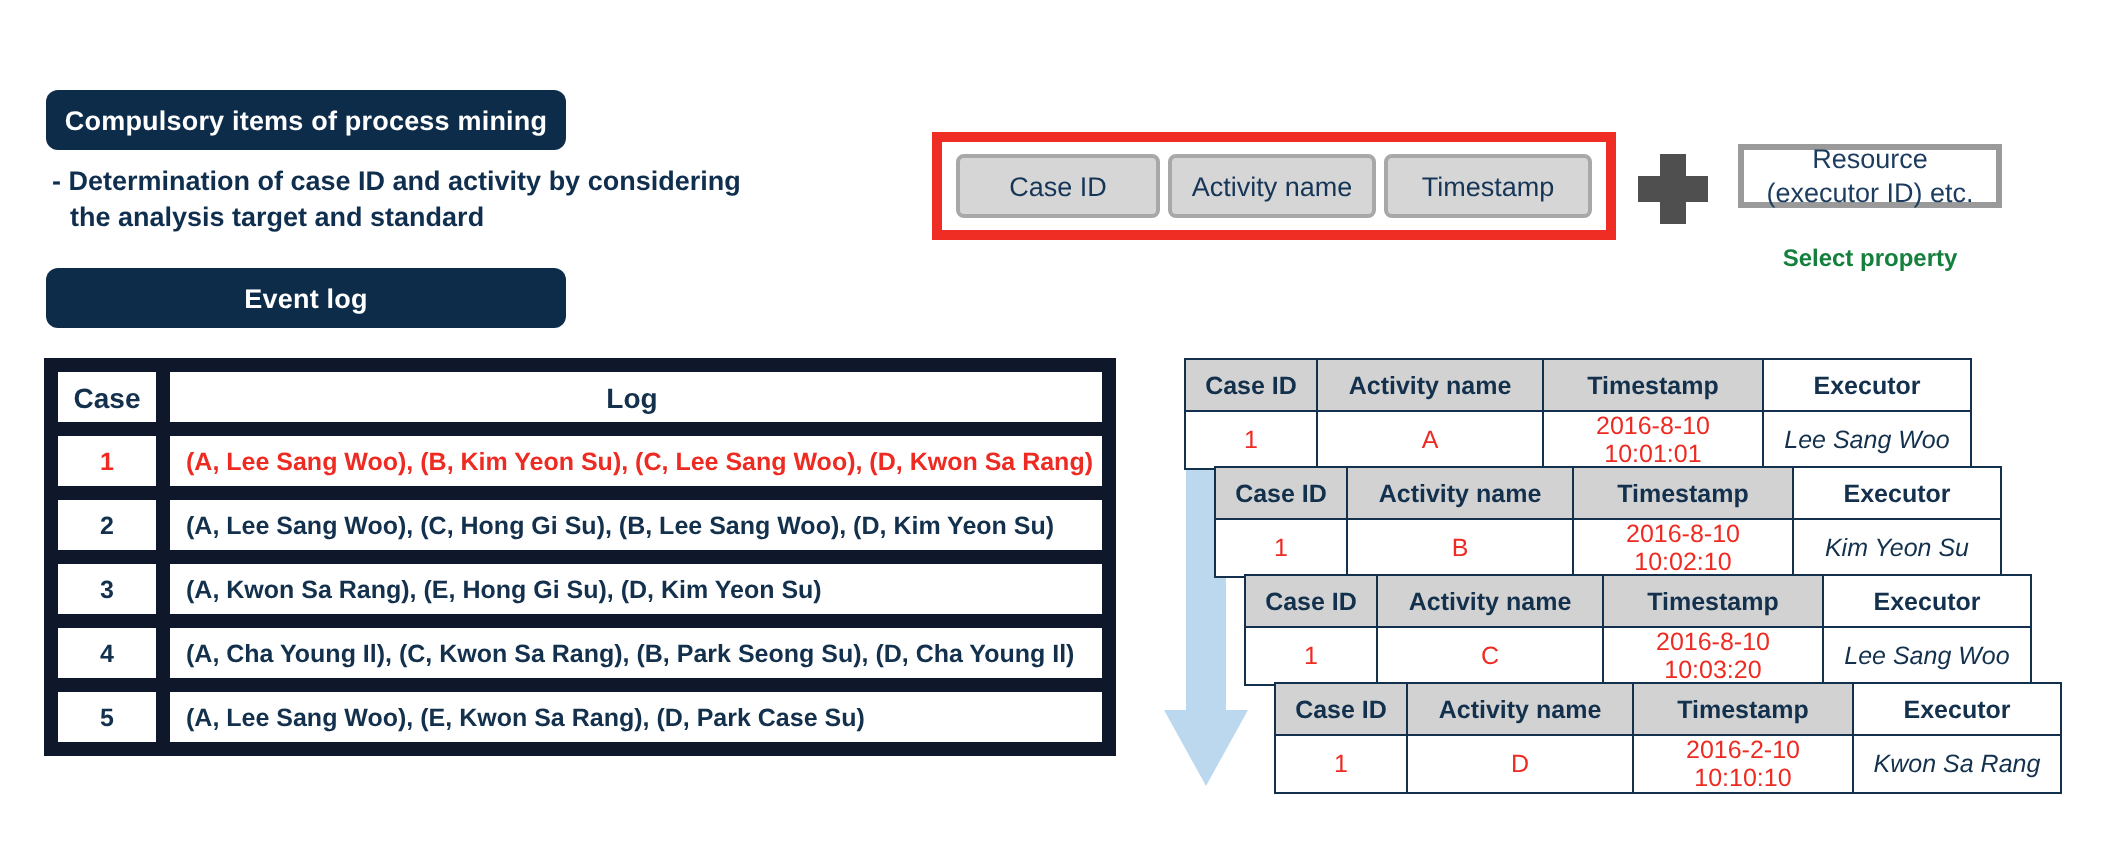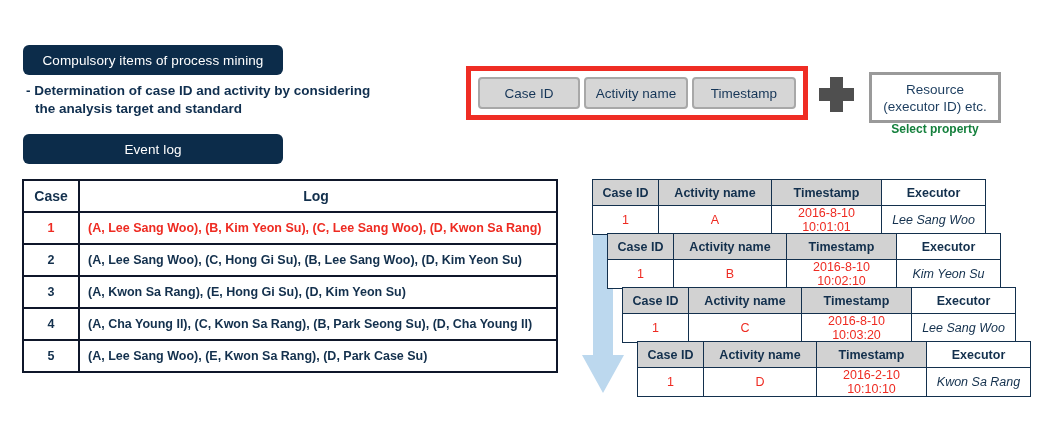--- a/index.html
+++ b/index.html
@@ -13,21 +13,21 @@
   }
   .canvas{position:relative;width:1052px;height:426px;}
 
   
   .banner{
     position:absolute;
     background:#0c2c4a;
     border-radius:6px;
     color:#ffffff;
     font-size:13.5px;
-    font-weight:400;
+    font-weight:700;
     display:flex;
     align-items:center;
     justify-content:center;
     letter-spacing:.1px;
   }
   #banner-compulsory{left:23px;top:45px;width:260px;height:30px;}
   #banner-eventlog{left:23px;top:134px;width:260px;height:30px;}
 
   
   #bullet-text{
@@ -62,38 +62,38 @@
   
   #plus-icon{
     position:absolute;left:819px;top:77px;width:35px;height:35px;
   }
   #plus-icon .bar{position:absolute;background:#4f4f4f;}
   #plus-icon .bar.h{left:0;top:11px;width:35px;height:13px;}
   #plus-icon .bar.v{left:11px;top:0;width:13px;height:35px;}
 
   
   #resource-box{
-    position:absolute;left:869px;top:72px;width:132px;height:51px;
+    position:absolute;left:869px;top:72px;width:132px;height:32px;
     border:3px solid #9a9a9a;background:#ffffff;box-sizing:border-box;
     display:flex;flex-direction:column;align-items:center;justify-content:center;
     font-size:13.5px;line-height:17px;color:#1b3c5e;
   }
   #select-property-caption{
     position:absolute;left:869px;top:122px;width:132px;
     text-align:center;font-size:12px;font-weight:700;color:#15803d;
   }
 
   
   #event-log-table{
     position:absolute;left:22px;top:179px;width:536px;
     border-collapse:collapse;
     table-layout:fixed;
   }
   #event-log-table td,#event-log-table th{
-    border:2px solid #0f172a;
+    border:7px solid #0f172a;
     height:32px;
     font-size:12.5px;
     font-weight:700;
     color:#13304d;
     padding:0 4px;
     box-sizing:border-box;
   }
   #event-log-table th{font-size:14px;}
   #event-log-table .col-case{width:56px;text-align:center;}
   #event-log-table .col-log{text-align:left;padding-left:8px;}

